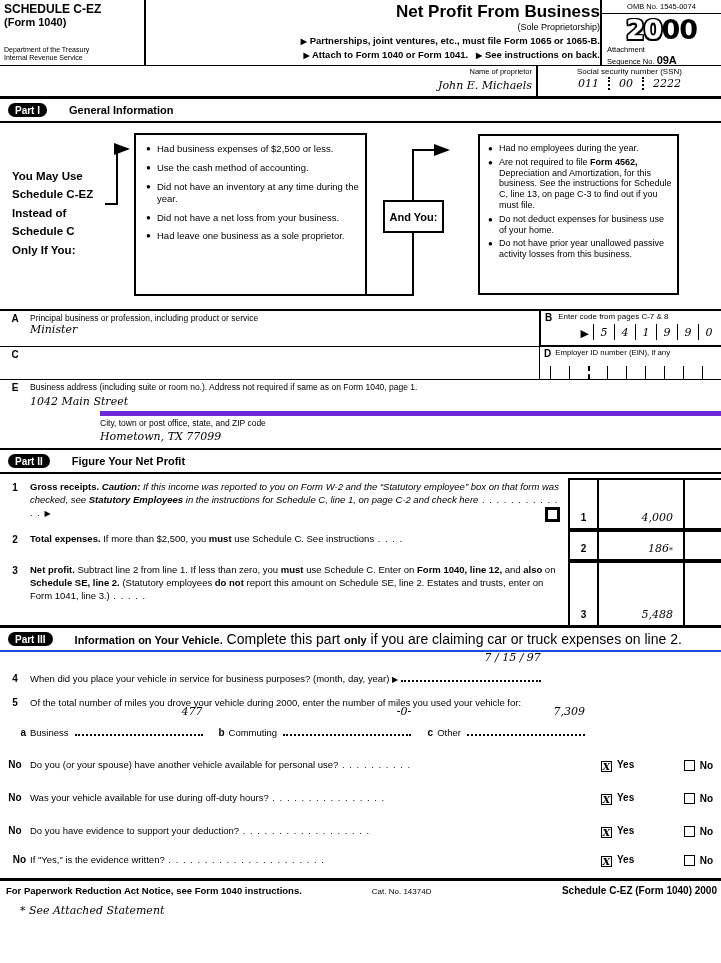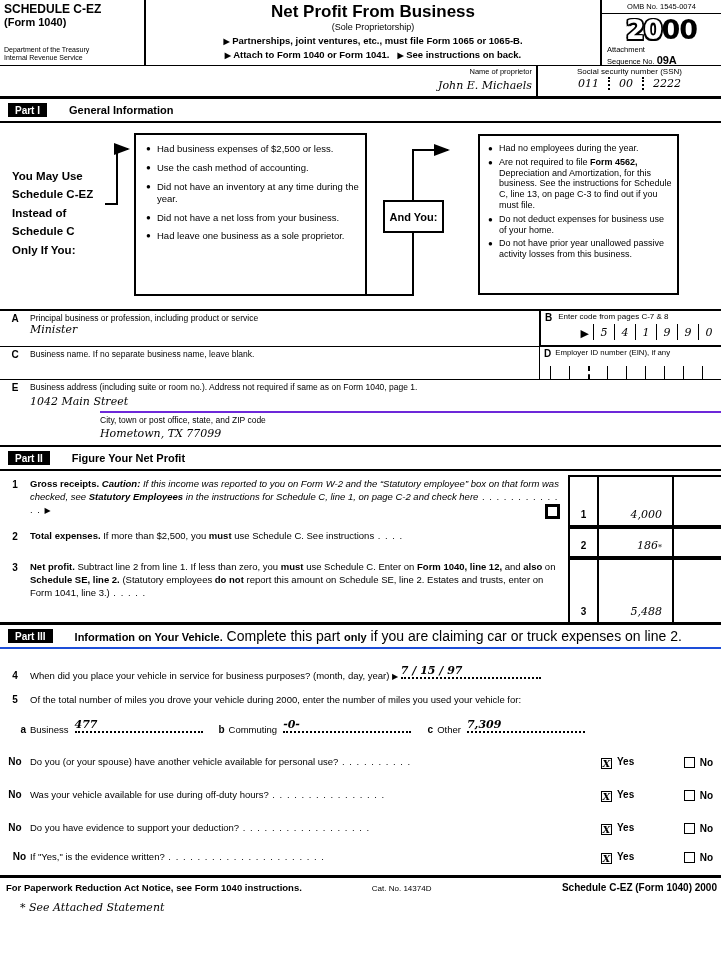--- a/index.html
+++ b/index.html
@@ -15,42 +15,42 @@
   .hw { font-family: "DejaVu Serif", serif; font-style: italic; font-size: 11px; }
   .tiny { font-size: 7.5px; }
   .arrow { font-size: 8px; }
 
   
   .hdr { display: flex; height: 66px; border-bottom: 1px solid #000; }
   .hdr-left { width: 146px; border-right: 2px solid #000; padding: 3px 4px; display:flex; flex-direction:column; }
   .hdr-left .sched { font-size: 12px; font-weight: bold; line-height: 1.05; }
   .hdr-left .frm { font-size: 11px; font-weight: bold; }
   .hdr-left .dept { margin-top: auto; font-size: 7px; line-height: 1.15; }
-  .hdr-mid { flex: 1; text-align: center; padding-top: 3px; }
+  .hdr-mid { flex: 1; text-align: right; padding-top: 3px; }
   .hdr-mid .title { font-size: 17px; font-weight: bold; line-height: 1.1; }
   .hdr-mid .subtitle { font-size: 9px; }
   .hdr-mid .inst { font-size: 9.5px; font-weight: bold; margin-top: 3px; }
   .hdr-right { width: 121px; border-left: 2px solid #000; text-align: center; display:flex; flex-direction:column; }
   .omb { font-size: 7.5px; border-bottom: 1px solid #000; padding: 2px 0; }
   .year { font-size: 27px; font-weight: bold; letter-spacing: -1px; line-height: 1; padding-top: 2px; font-family: "DejaVu Sans", sans-serif; }
   .yr-outline { color: #fff; text-shadow: -1.5px -1.5px 0 #000, 1.5px -1.5px 0 #000, -1.5px 1.5px 0 #000, 1.5px 1.5px 0 #000, 0 -1.5px 0 #000, 0 1.5px 0 #000, -1.5px 0 0 #000, 1.5px 0 0 #000; }
   .attach { font-size: 7.5px; text-align: left; padding: 2px 0 2px 5px; line-height: 1.2; }
   .seqno { font-size: 11px; font-weight: bold; }
 
   
   .name-row { display: flex; height: 33px; border-bottom: 3px solid #000; }
   .name-cell { flex: 1; padding: 1px 4px; text-align: right; }
   .name-val { margin: 3px 0 0 110px; }
   .ssn-cell { width: 185px; border-left: 2px solid #000; text-align: center; padding-top: 1px; font-size: 8px; }
   .ssn-vals { display: flex; justify-content: center; align-items: center; margin-top: 1px; }
   .ssn-div { border-left: 2px dotted #000; height: 13px; margin: 0 9px; }
 
   
   .part-hd { display: flex; align-items: center; height: 24px; padding-left: 8px; border-bottom: 2px solid #000; }
-  .part-tag { background: #000; color: #fff; font-weight: bold; font-size: 10px; padding: 1.5px 7px; border-radius: 0; }
+  .part-tag { background: #000; color: #fff; font-weight: bold; font-size: 10px; padding: 1.5px 7px; border-radius: 7px; }
   .part-title { font-weight: bold; font-size: 11px; margin-left: 22px; }
   .part-title .norm { font-weight: normal; font-size: 14px; }
 
   
   .flow { position: relative; height: 188px; border-bottom: 2px solid #000; }
   .flow svg.conn { position: absolute; left: 0; top: 0; }
   .mayuse { position: absolute; left: 12px; top: 44px; font-weight: bold; font-size: 11.5px; line-height: 1.6; }
   .fbox { position: absolute; border: 2px solid #000; background: #fff; }
   .lbox { left: 134px; top: 10px; width: 233px; height: 163px; padding: 8px 6px 4px 10px; }
   .rbox { left: 478px; top: 11px; width: 201px; height: 161px; padding: 7px 4px 4px 8px; }
@@ -73,46 +73,46 @@
   .cell { width: 21px; height: 16px; border-left: 1px solid #000; display: flex; align-items: center; justify-content: center; }
   .dbox { width: 182px; border-left: 1px solid #000; border-bottom: 1px solid #000; padding: 1px 0 0 4px; display:flex; flex-direction:column; }
   .dbox-top { display: flex; font-size: 7.8px; }
   .dbox-top .bid { font-weight: bold; font-size: 10px; margin-right: 4px; }
   .ein-cells { display: flex; justify-content: flex-end; margin-top: auto; }
   .ein-cells .cell { width: 19px; height: 13px; }
   .ein-cells .cell.dash { border-left: 2px dashed #000; }
   .rowE { border-bottom: 2px solid #000; padding: 2px 0 0 0; }
   .rowE .top { display: flex; }
   .e-val { margin-left: 30px; padding: 2px 0 3px 0; }
-  .e-city { border-top: 2px solid #6d28d9; margin-left: 100px; padding: 2px 0 2px 0; }
+  .e-city { border-top: 5px solid #6d28d9; margin-left: 100px; padding: 2px 0 2px 0; }
   .e-city .lbl { display: block; }
   .e-city .hw { display: block; padding: 2px 0 3px 0; }
 
   
   .p2grid { display: flex; flex-direction: column; border-bottom: 3px solid #000; margin-top: 4px; }
   .p2row { display: flex; }
   .p2text { width: 568px; padding: 3px 6px 2px 0; position: relative; display: flex; line-height: 1.35; }
   .p2text .txt { flex: 1; }
   .p2num { width: 29px; border-left: 2px solid #000; border-top: 2px solid #000; display: flex; align-items: flex-end; justify-content: center; font-weight: bold; font-size: 10px; padding-bottom: 5px; flex: none; }
-  .p2amt { width: 75px; border-left: 2px solid #000; border-top: 2px solid #000; display: flex; align-items: flex-end; justify-content: flex-end; padding: 16px 10px 4px 0; flex: none; }
+  .p2amt { width: 86px; border-left: 2px solid #000; border-top: 2px solid #000; display: flex; align-items: flex-end; justify-content: flex-end; padding: 16px 10px 4px 0; flex: none; }
   .p2cent { width: 38px; border-left: 2px solid #000; border-top: 2px solid #000; flex: 1; }
   .r1 .p2num, .r1 .p2amt, .r1 .p2cent { border-bottom: 2px solid #000; }
   .r2 .p2num, .r2 .p2amt, .r2 .p2cent { border-bottom: 2px solid #000; }
   .r1 { height: 52px; } .r2 { height: 31px; } .r3 { height: 64px; }
   .chk1 { position: absolute; right: 8px; bottom: 8px; width: 15px; height: 15px; border: 3px solid #000; background: #fff; }
   .sup { font-size: 8px; vertical-align: super; }
 
   
   .p3hd { border-bottom: 2px solid #1d4ed8; }
   .qrow { display: flex; padding: 0 8px 0 0; margin-top: 13px; align-items: baseline; }
   .qno { width: 30px; text-align: center; font-weight: bold; font-size: 10px; flex: none; }
   .qno.sub { text-align: right; padding-right: 4px; }
   .qtext { flex: 1; }
   .leader { display: inline-block; border-bottom: 2px dotted #000; position: relative; height: 12px; vertical-align: baseline; }
-  .leader .lv { position: absolute; left: 0; right: 0; bottom: 0px; text-align: left; font-weight: bold; }
+  .leader .lv { position: absolute; left: 0; right: 0; bottom: 16px; text-align: right; }
   .yn { display: flex; width: 112px; flex: none; justify-content: space-between; align-items: center; }
   .cb { width: 11px; height: 11px; border: 1.5px solid #000; display: inline-flex; align-items: center; justify-content: center; background: #fff; position: relative; top: 2px; }
   .cb .mark { font-size: 10px; font-weight: bold; line-height: 1; }
   .cb-lab { font-weight: bold; font-size: 10px; margin-left: 5px; text-align: center; }
   .ynpair { display: flex; align-items: baseline; }
   .dots-span { letter-spacing: 1px; }
   .mile-row { display: flex; margin-top: 16px; align-items: baseline; }
 
   
   .foot-rule { border-top: 3px solid #000; margin-top: 12px; }
@@ -263,21 +263,20 @@
         <span class="cell hw">9</span>
         <span class="cell hw">9</span>
         <span class="cell hw">0</span>
       </div>
     </div>
   </div>
 
   <div class="rowCD">
     <div class="cellL">
       <span class="ln-id">C</span>
-      <div class="lbl">Business name. If no separate business name, leave blank.</div>
     </div>
     <div class="dbox">
       <div class="dbox-top">
         <span class="bid">D</span>
         <span>Employer ID number (EIN), if any</span>
       </div>
       <div class="ein-cells">
         <span class="cell"></span>
         <span class="cell"></span>
         <span class="cell dash"></span>

